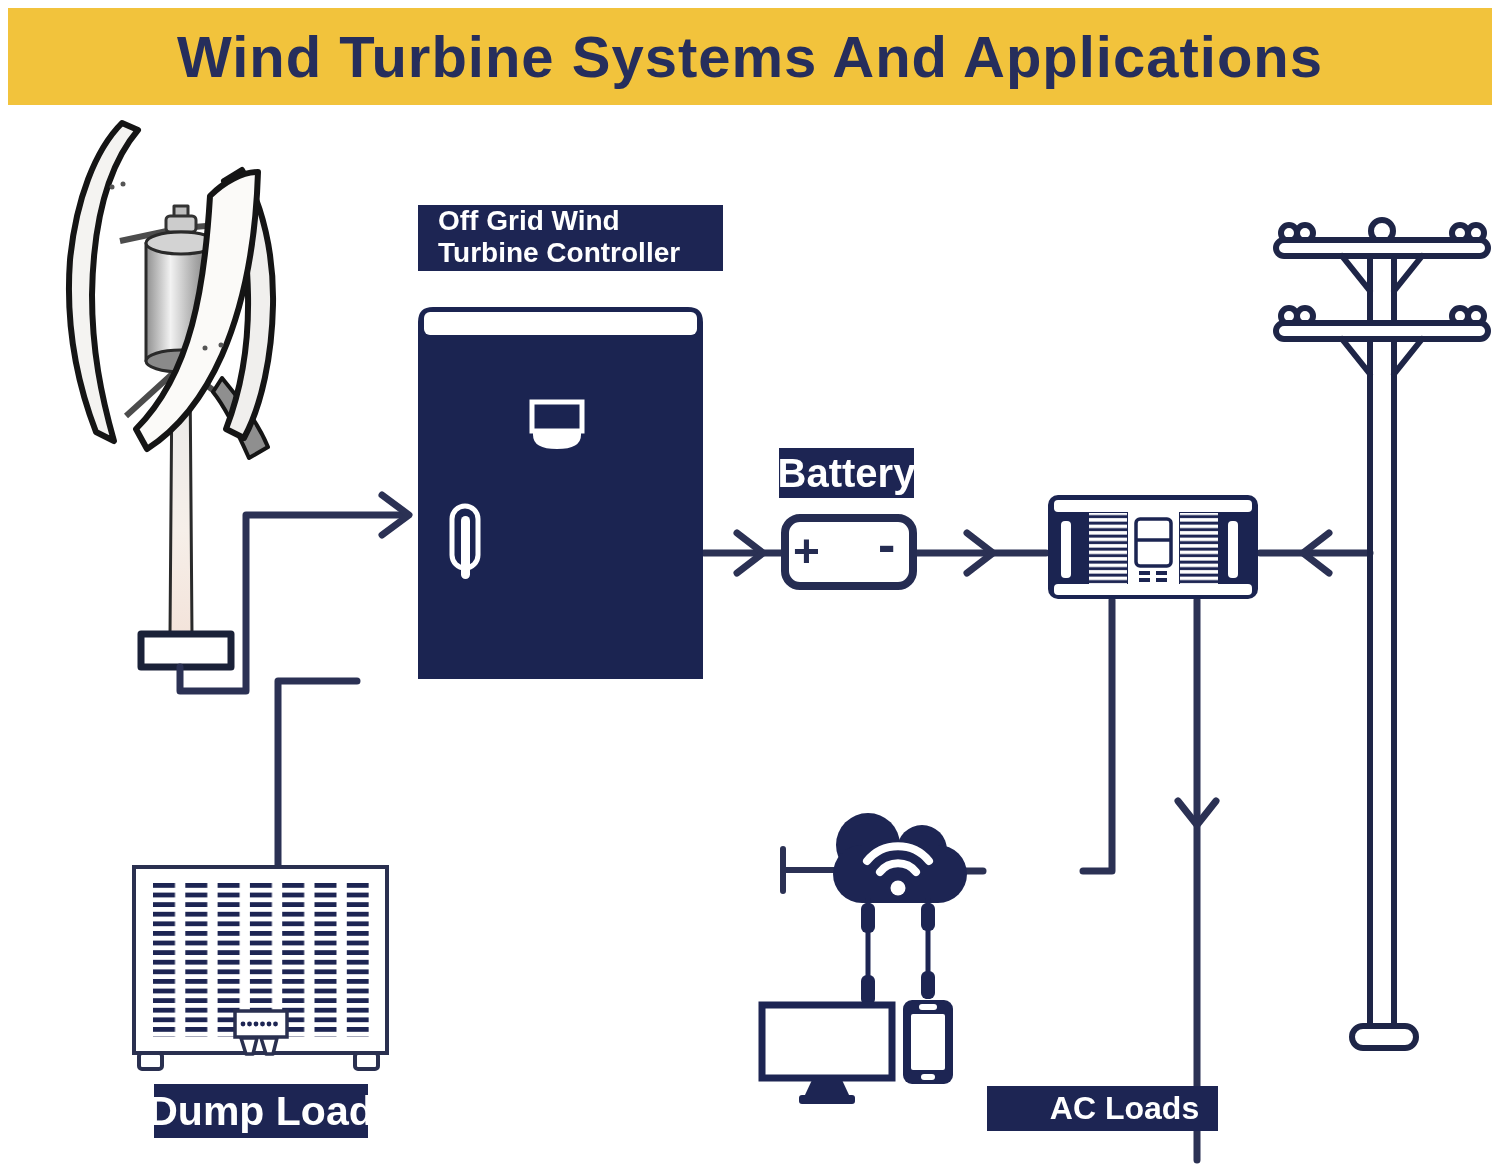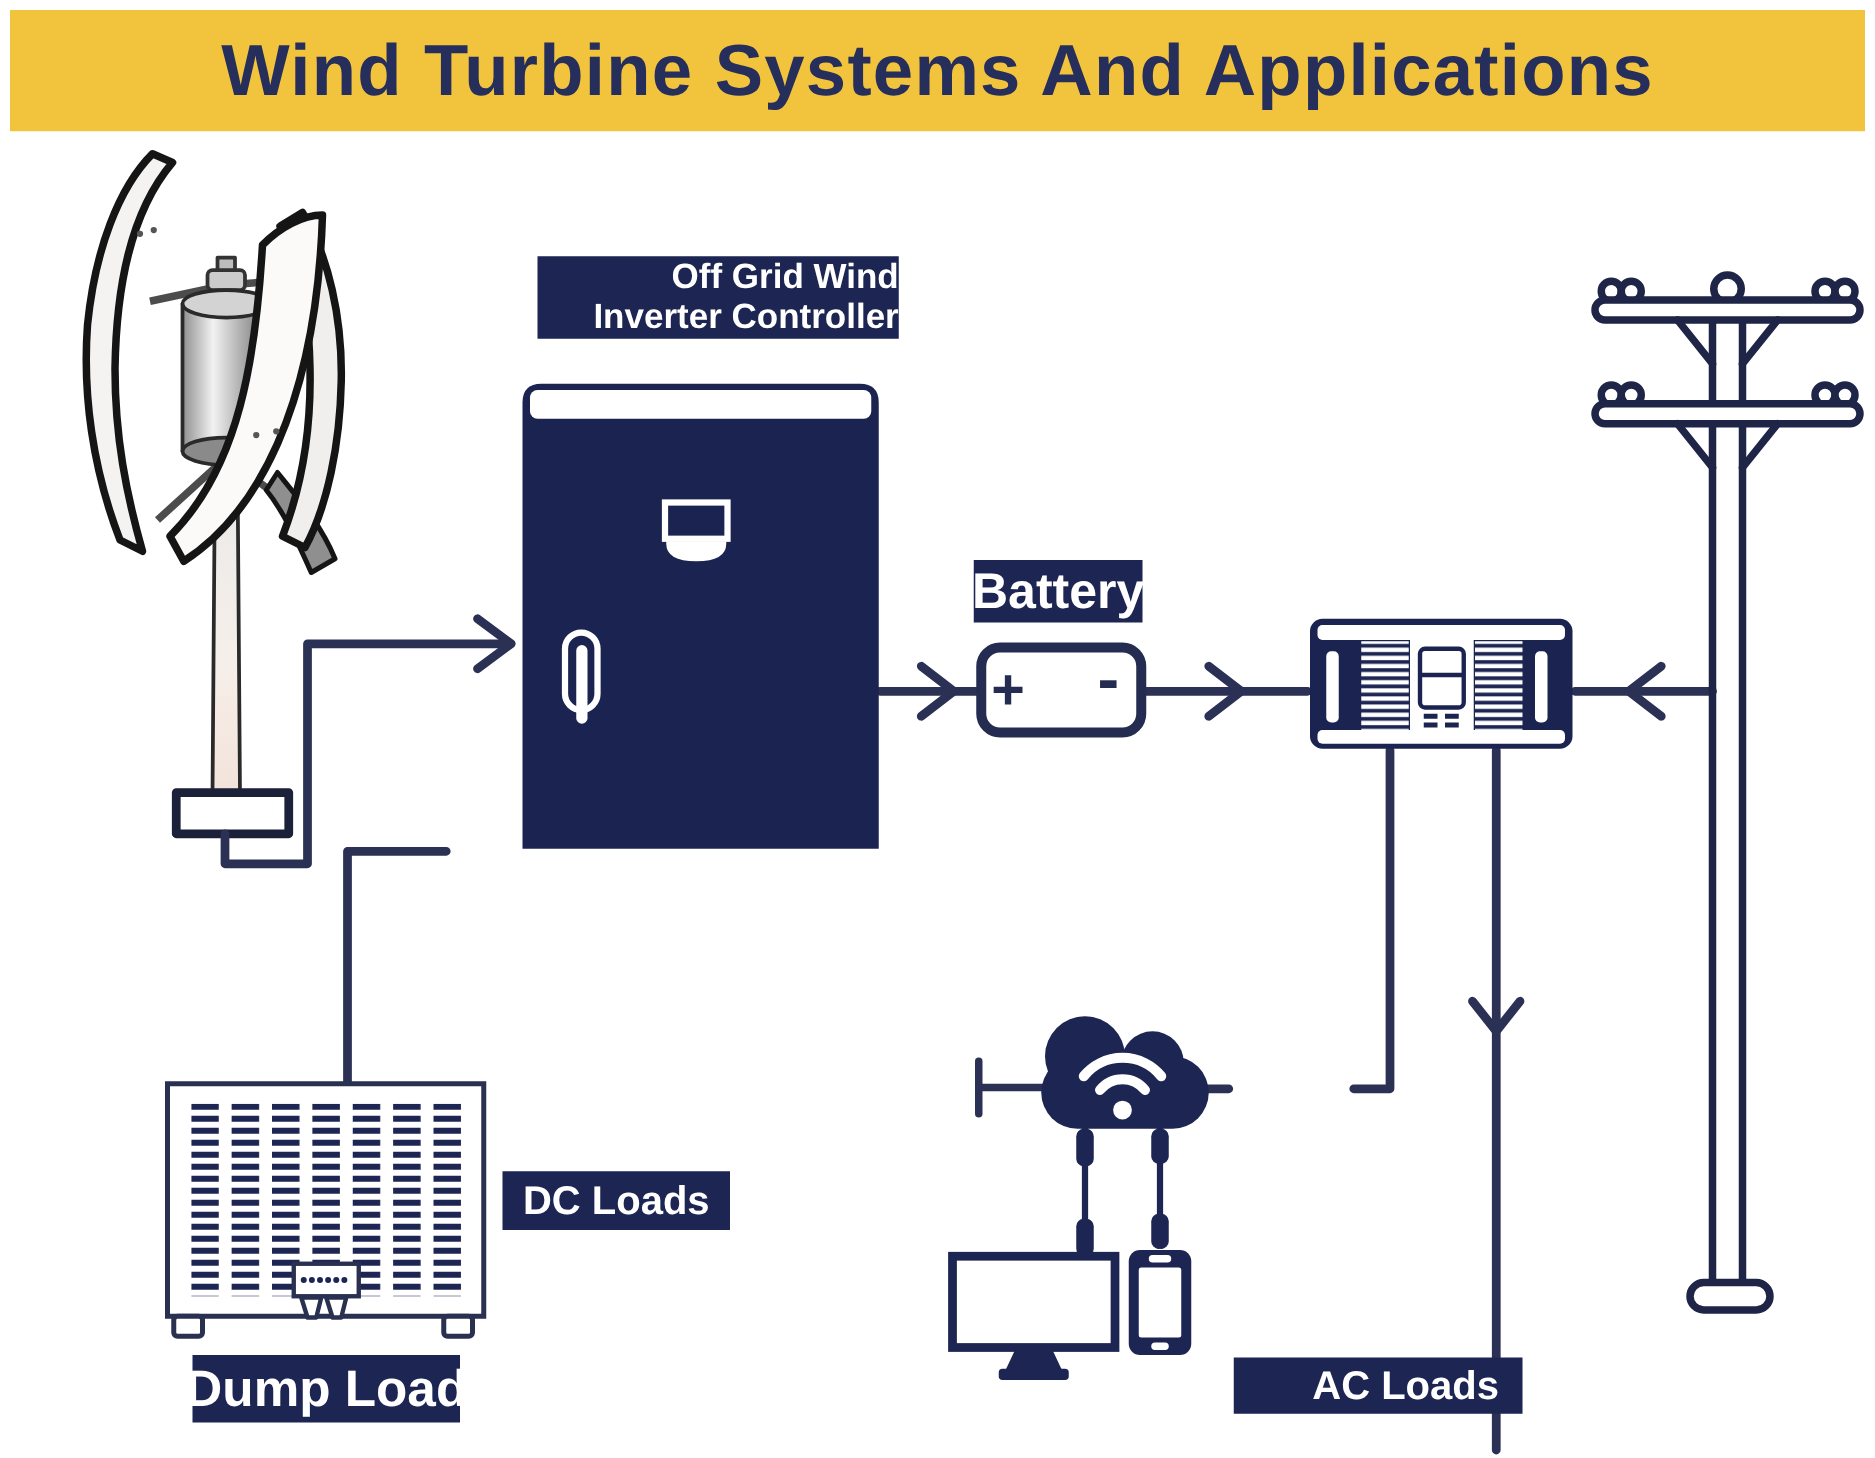--- a/index.html
+++ b/index.html
@@ -12,21 +12,21 @@
     position:absolute;left:8px;top:8px;width:1484px;height:97px;
     background:#f2c33c;display:flex;align-items:center;justify-content:center;
   }
   .banner span{
     color:#262e5c;font-size:58px;font-weight:bold;letter-spacing:1px;white-space:nowrap;
   }
   .navy-label{
     position:absolute;background:#1d2553;color:#ffffff;font-weight:bold;
     display:flex;align-items:center;justify-content:center;white-space:nowrap;
   }
-  .navy-label.left-align{justify-content:flex-start;padding-left:4px;flex-direction:column;align-items:flex-end;margin-left:12px;}
+  .navy-label.left-align{justify-content:flex-start;padding-left:20px;flex-direction:column;align-items:flex-start;}
   #controller-label{left:418px;top:205px;width:285px;height:66px;font-size:28px;line-height:32px;}
   #battery-label{left:779px;top:448px;width:135px;height:50px;font-size:40px;}
   #inverter-label{left:1041px;top:443px;width:218px;height:40px;font-size:26px;}
   #dc-loads-label{left:402px;top:937px;width:182px;height:47px;font-size:32px;}
   #dump-load-label{left:154px;top:1084px;width:214px;height:54px;font-size:41px;}
   #ac-loads-label{left:987px;top:1086px;width:187px;height:45px;font-size:32px;padding-left:44px;}
   .terminal{position:absolute;color:#252c52;font-weight:bold;line-height:1;}
   #battery-plus{left:793px;top:528px;font-size:46px;}
   #battery-minus{left:878px;top:518px;font-size:52px;}
 </style>
@@ -226,27 +226,26 @@
       <rect x="921" y="1074" width="14" height="6" rx="3" fill="#ffffff"></rect>
     </g>
   </svg>
 
   <div class="banner">
     <span>Wind Turbine Systems And Applications</span>
   </div>
 
   <div id="controller-label" class="navy-label left-align">
     <span>Off Grid Wind</span>
-    <span>Inverter Controller</span>
+    <span>Turbine Controller</span>
   </div>
 
   <div id="battery-label" class="navy-label">Battery</div>
 
 
-  <div id="dc-loads-label" class="navy-label">DC Loads</div>
 
   <div id="dump-load-label" class="navy-label">Dump Load</div>
 
   <div id="ac-loads-label" class="navy-label">AC Loads</div>
 
   <span id="battery-plus" class="terminal">+</span>
   <span id="battery-minus" class="terminal">-</span>
 
 </div>
 

